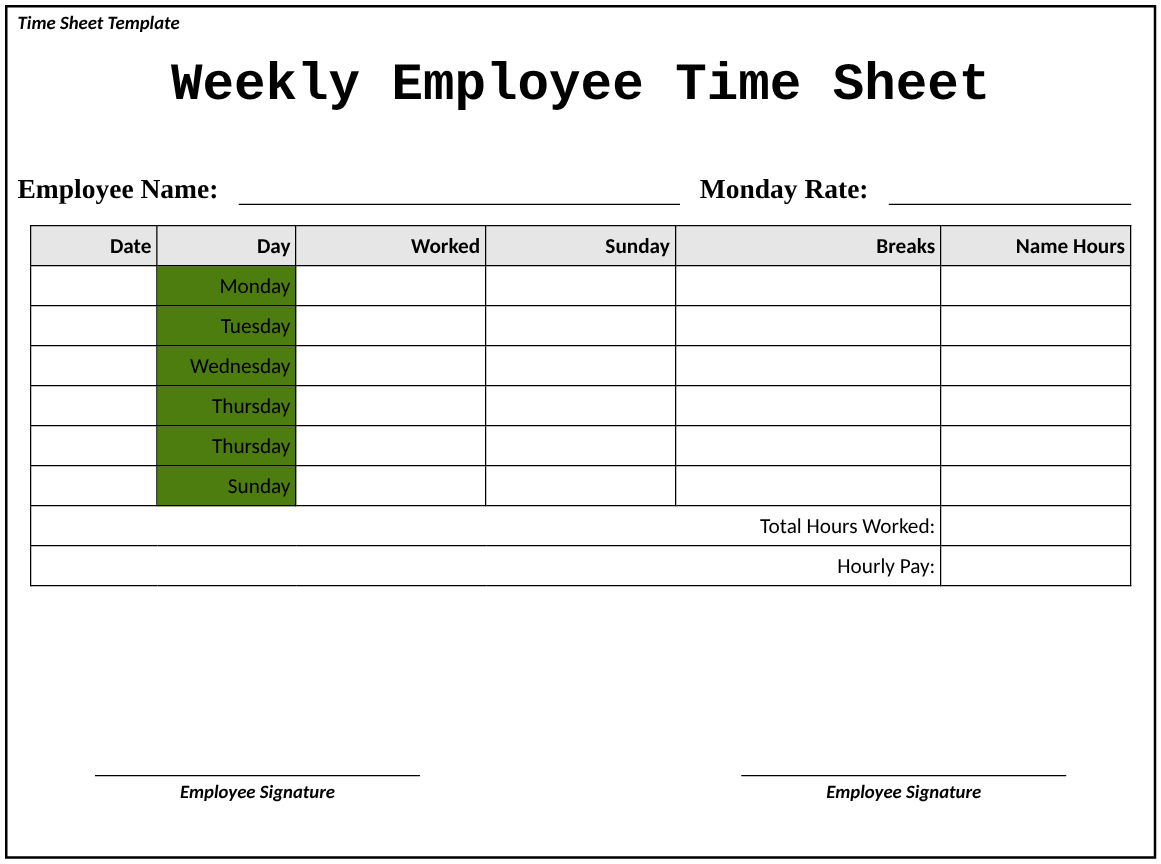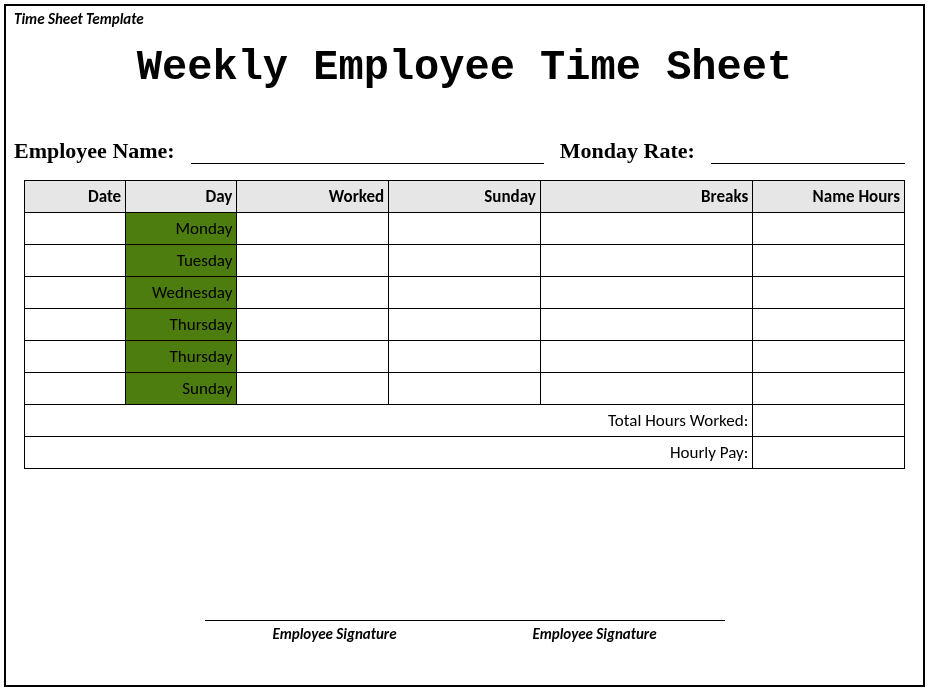--- a/index.html
+++ b/index.html
@@ -87,21 +87,21 @@
       font-weight: bold;
       padding-right: 6px;
       height: 28px;
     }
     .totals-row td.total-box {
       border: 1px solid #000;
       background: #fff;
     }
     .signatures {
       display: flex;
-      justify-content: center;
+      justify-content: space-between;
       padding: 0 70px;
       position: absolute;
       bottom: 42px;
       left: 0;
       right: 0;
     }
     .sig-block {
       text-align: center;
       width: 260px;
     }

